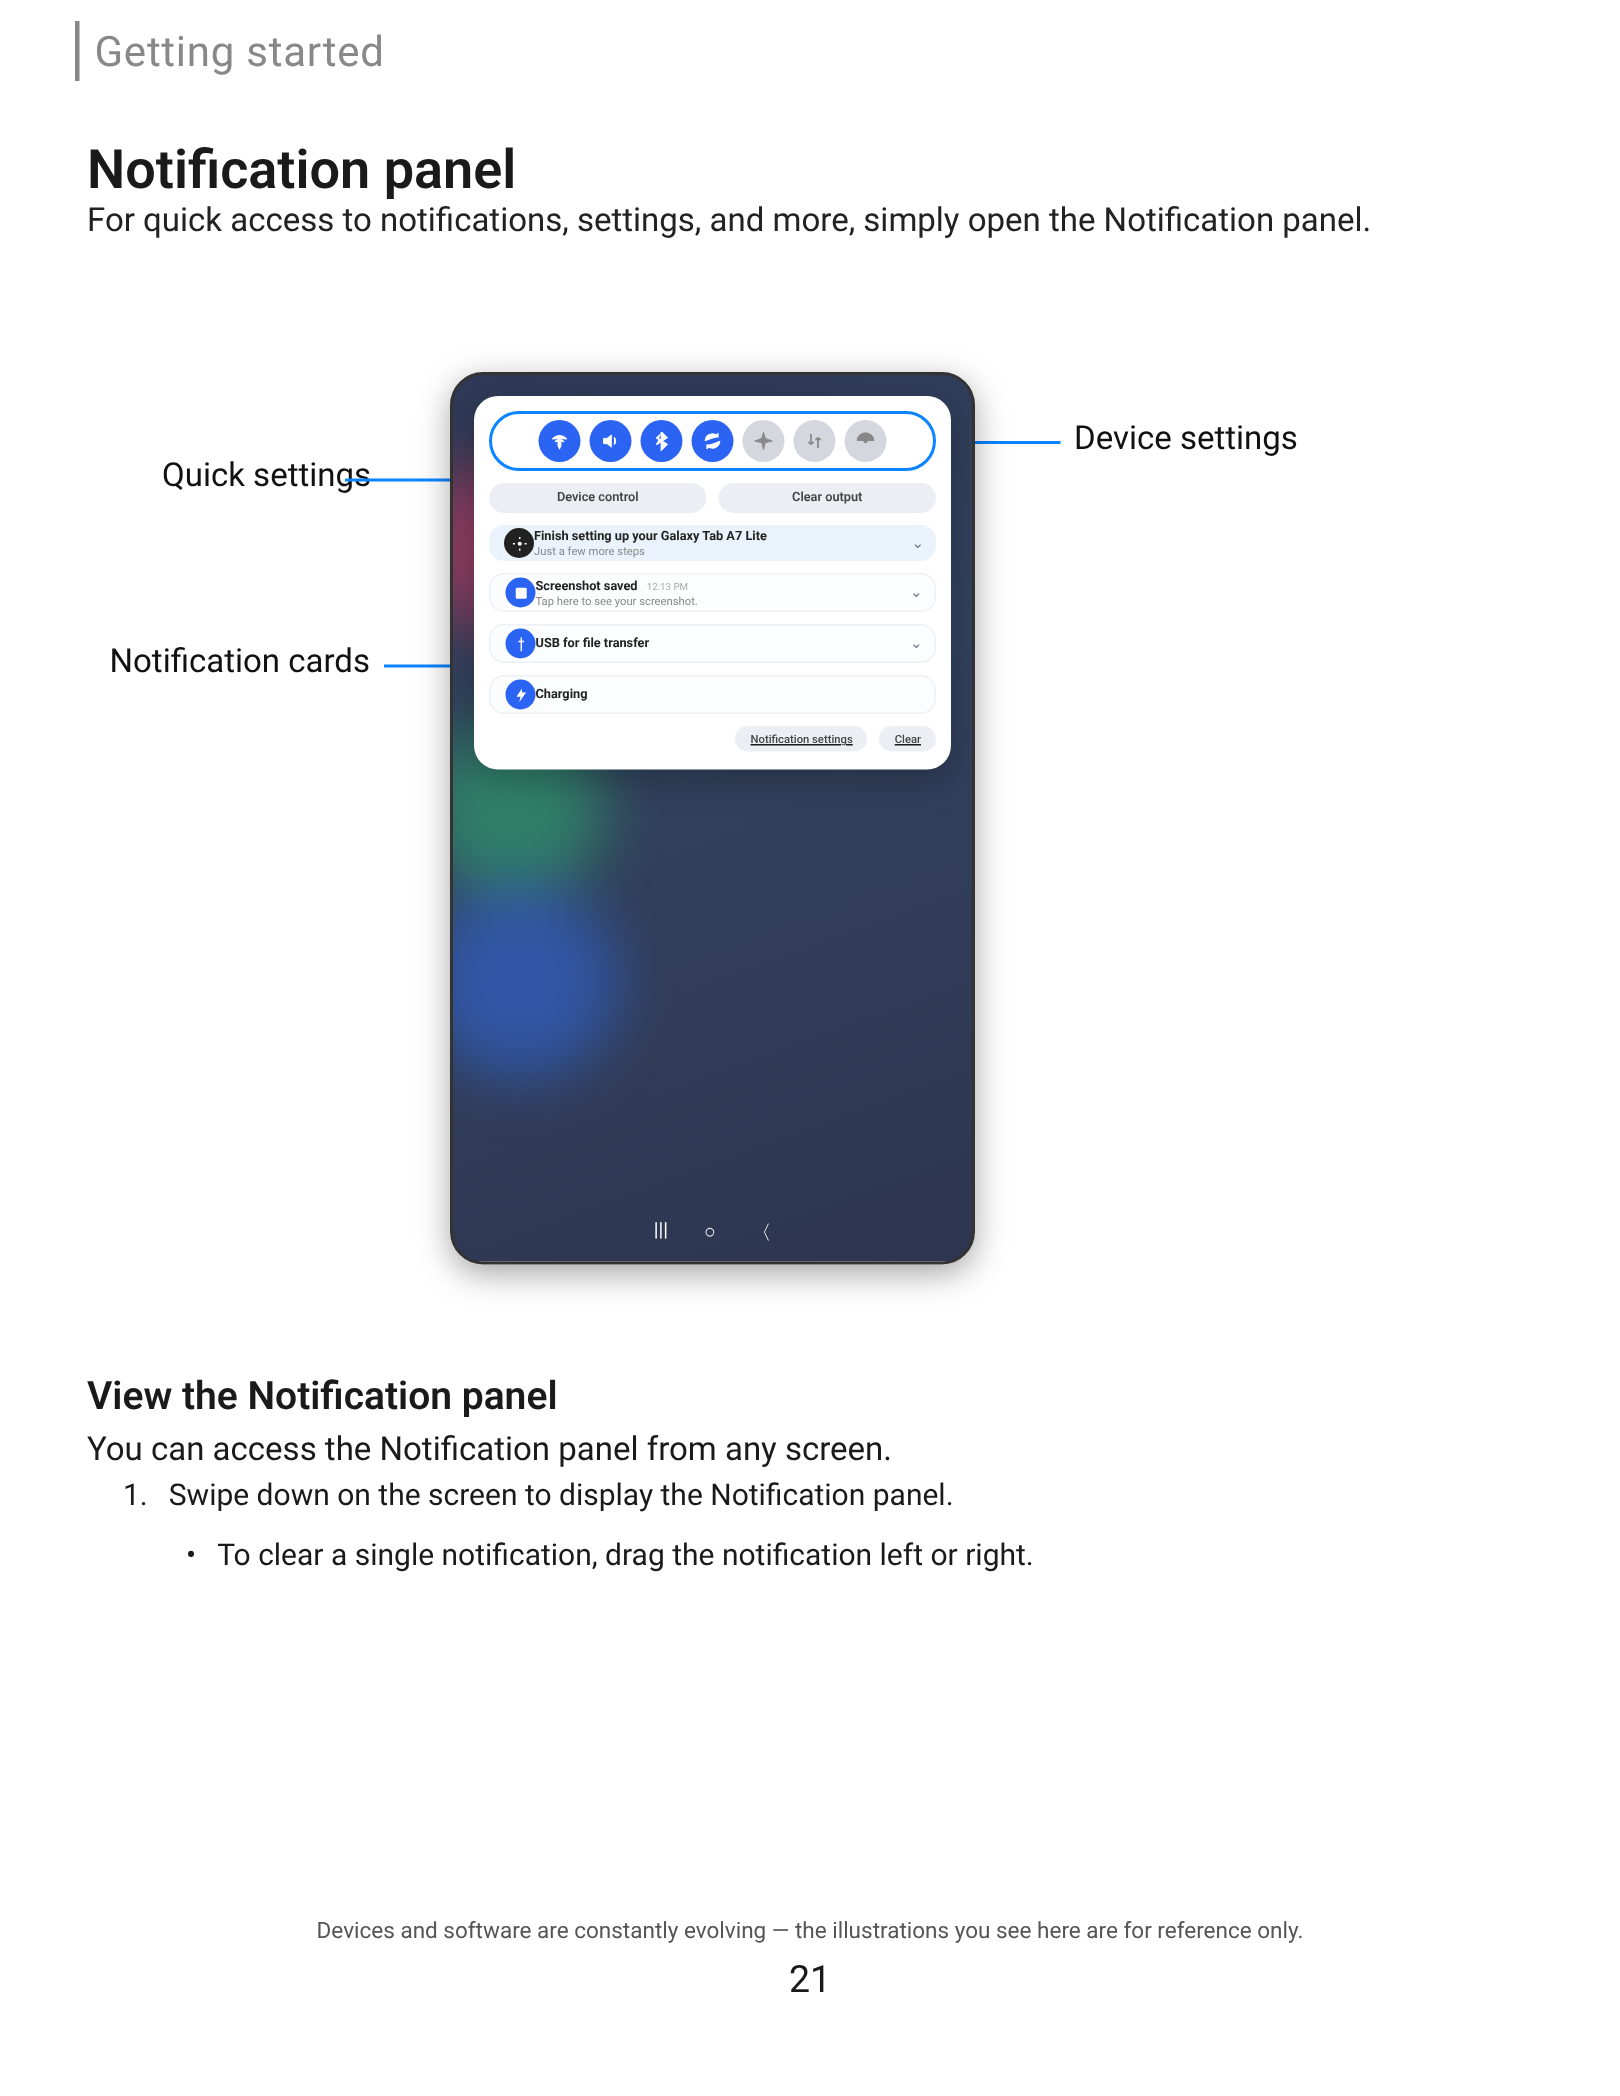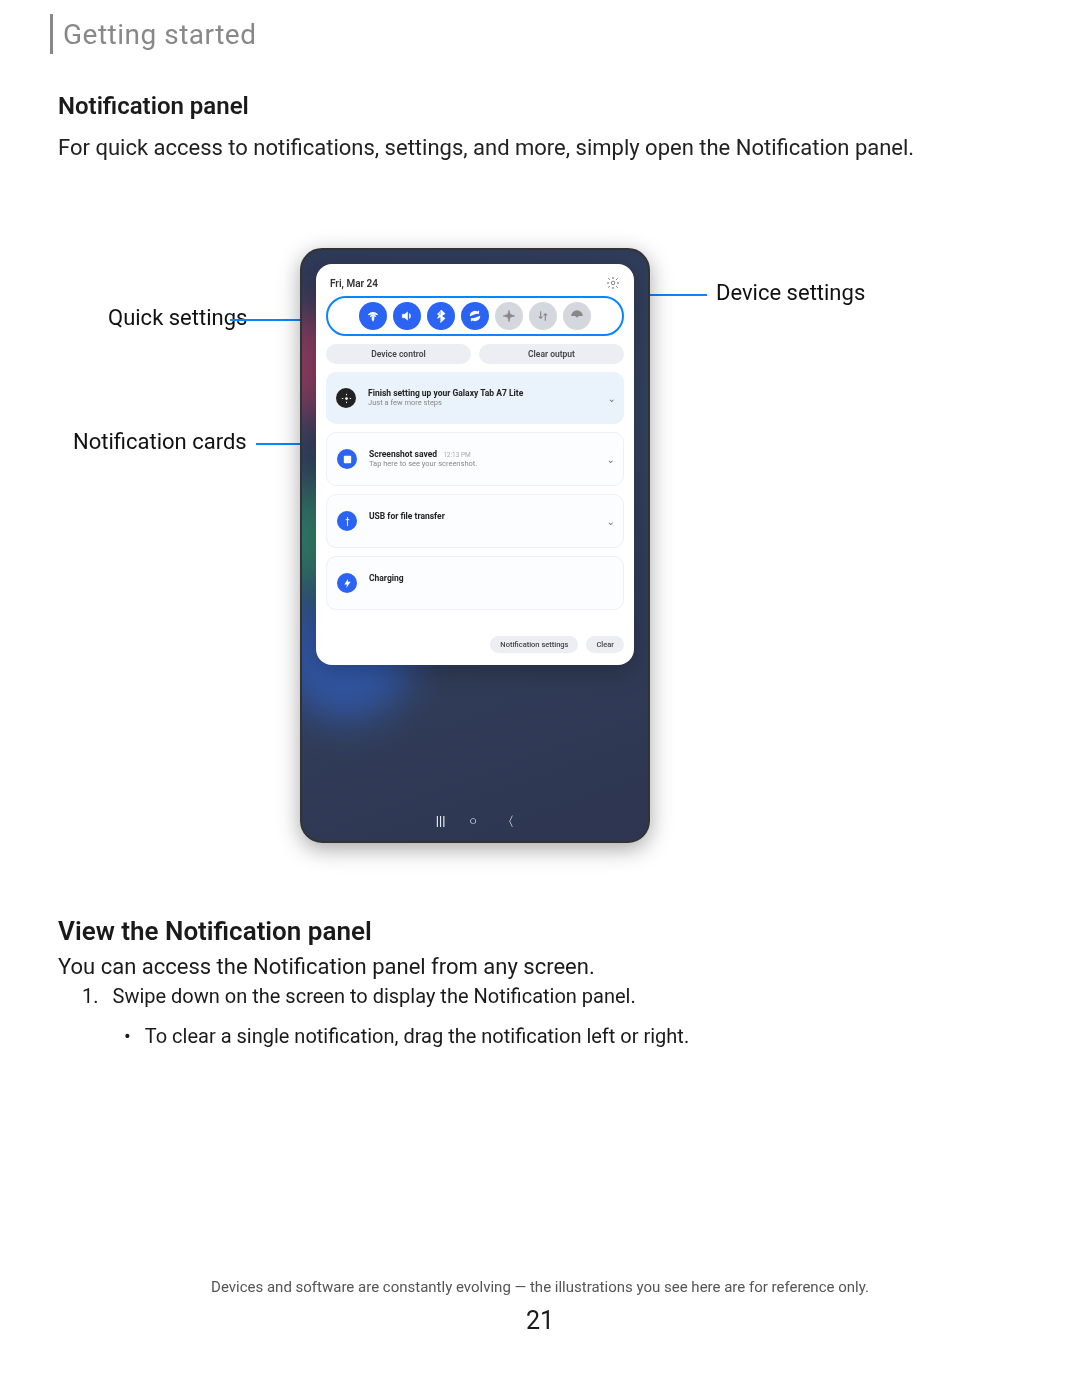--- a/index.html
+++ b/index.html
@@ -19,21 +19,21 @@
     padding-left: 10px;
     height: 40px;
     display: flex;
     align-items: center;
   }
   .header-text { font-size: 28px; color: #888; letter-spacing: 0.5px; }
   .main-heading {
     position: absolute;
     left: 58px;
     top: 92px;
-    font-size: 24px;
+    font-size: 36px;
     font-weight: 600;
   }
   .intro-para {
     position: absolute;
     left: 58px;
     top: 133px;
     font-size: 22px;
     line-height: 30px;
     width: 900px;
     color: #222;
@@ -108,33 +108,33 @@
   .qs-off{ background:#d4d7de; }
   .qs-btn svg{width:14px;height:14px;}
   .qs-on svg path,.qs-on svg circle{fill:#fff;stroke:#fff;}
   .qs-off svg path,.qs-off svg circle{fill:#888;stroke:#888;}
   .pill-row{display:flex;gap:8px;margin-top:8px;}
   .pill{
     flex:1;background:#eceef3;border-radius:12px;
     font-size:8.5px;text-align:center;padding:5px 0;font-weight:600;color:#444;
   }
   .card{
-    margin-top:8px;border-radius:10px;padding:16px 10px;
-    display:flex;align-items:flex-start;gap:12px;position:relative;
+    margin-top:8px;border-radius:10px;padding:2px 10px;
+    display:flex;align-items:center;gap:0;position:relative;
   }
   .card.light{background:#eaf3fb;}
   .card.white{background:#fcfdff;border:1px solid #eef0f4;}
   .card .cicon{width:20px;height:20px;border-radius:50%;display:flex;align-items:center;justify-content:center;flex-shrink:0;}
   .cicon svg{width:11px;height:11px;fill:#fff;}
   .card .ctext{display:flex;flex-direction:column;}
   .ctitle{font-size:8.5px;font-weight:700;color:#222;}
   .csub{font-size:7.5px;color:#888;}
   .cstamp{font-size:6.5px;color:#aaa;margin-left:4px;font-weight:400;}
   .chev{position:absolute;right:8px;top:50%;transform:translateY(-50%);font-size:10px;color:#6b7584;}
-  .foot-row{display:flex;justify-content:flex-end;gap:8px;margin-top:26px;}
+  .foot-row{display:flex;justify-content:flex-end;gap:8px;margin-top:8px;text-decoration:underline;}
   .foot-pill{
     background:#eceef3;border-radius:10px;font-size:7.5px;
     padding:4px 10px;color:#444;font-weight:500;
   }
 
   .sub-heading{
     position:absolute;left:58px;top:916px;
     font-size:26px;font-weight:600;
   }
   .sub-para{
@@ -178,29 +178,20 @@
 
 <div class="callout nc">Notification cards</div>
 <div class="leader nc"></div>
 
 <div class="device">
   <div class="blur-blob blob1"></div>
   <div class="blur-blob blob2"></div>
   <div class="blur-blob blob3"></div>
 
   <div class="panel">
-    <div class="panel-head">
-      <span>Fri, Mar 24</span>
-      <span class="gear">
-        <svg viewBox="0 0 24 24">
-            <circle cx="12" cy="12" r="3"></circle>
-            <path d="M12 2v3M12 19v3M4.2 4.2l2.1 2.1M17.7 17.7l2.1 2.1M2 12h3M19 12h3M4.2 19.8l2.1-2.1M17.7 6.3l2.1-2.1" stroke-width="1.5"></path>
-          </svg>
-      </span>
-    </div>
 
     <div class="qs-row-wrap">
       <span class="qs-btn qs-on">
           <svg viewBox="0 0 24 24">
             <path d="M12 20c5-9-5-9 0 0zM4 10c5-5 11-5 16 0M7 13c3-3 7-3 10 0" stroke-width="2" fill="none"></path>
           </svg>
         </span>
       <span class="qs-btn qs-on">
           <svg viewBox="0 0 24 24">
             <path d="M4 9v6h4l5 4V5L8 9H4z"></path>

